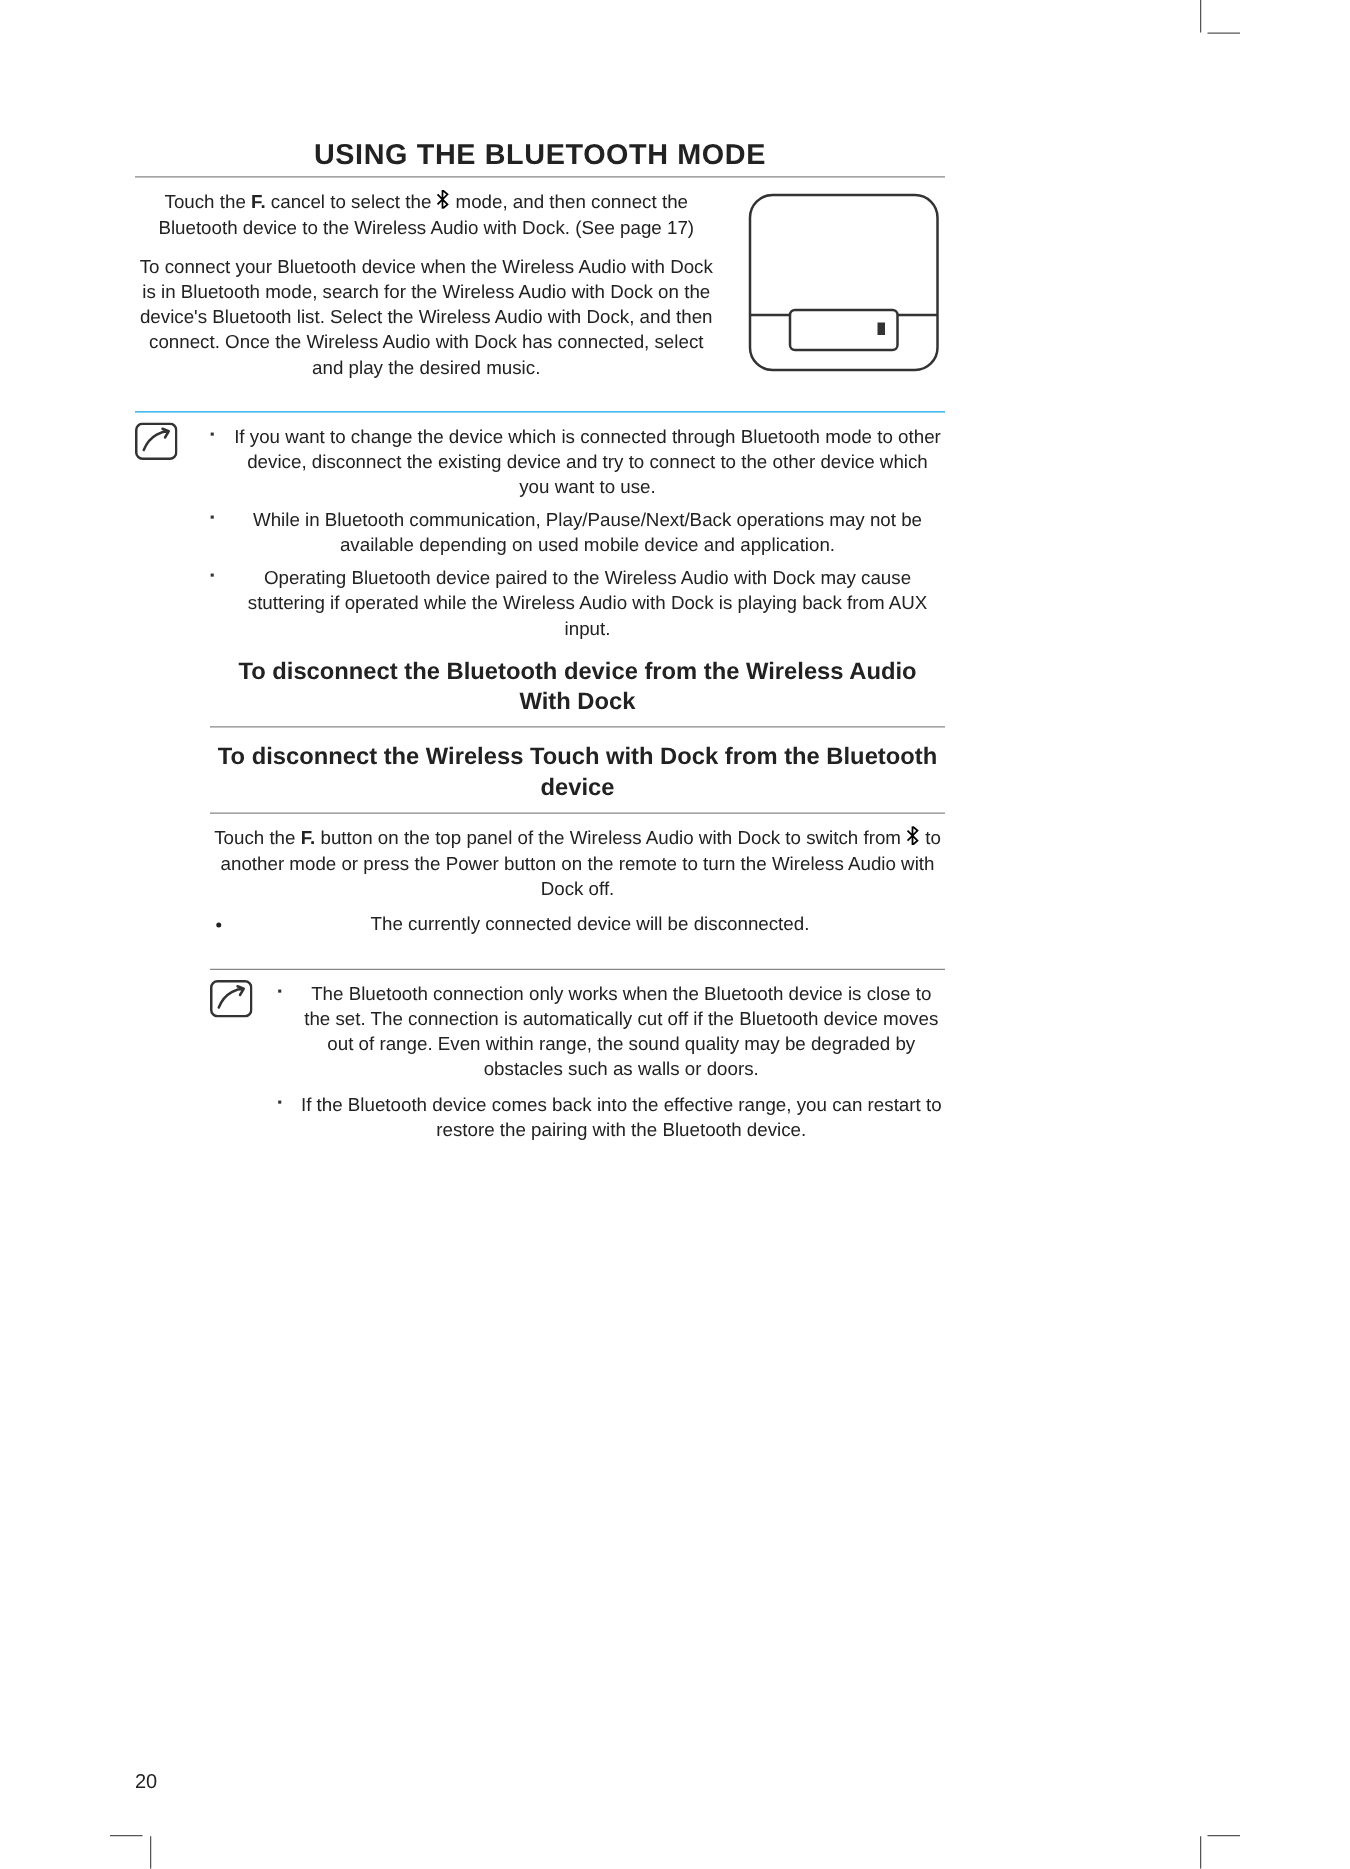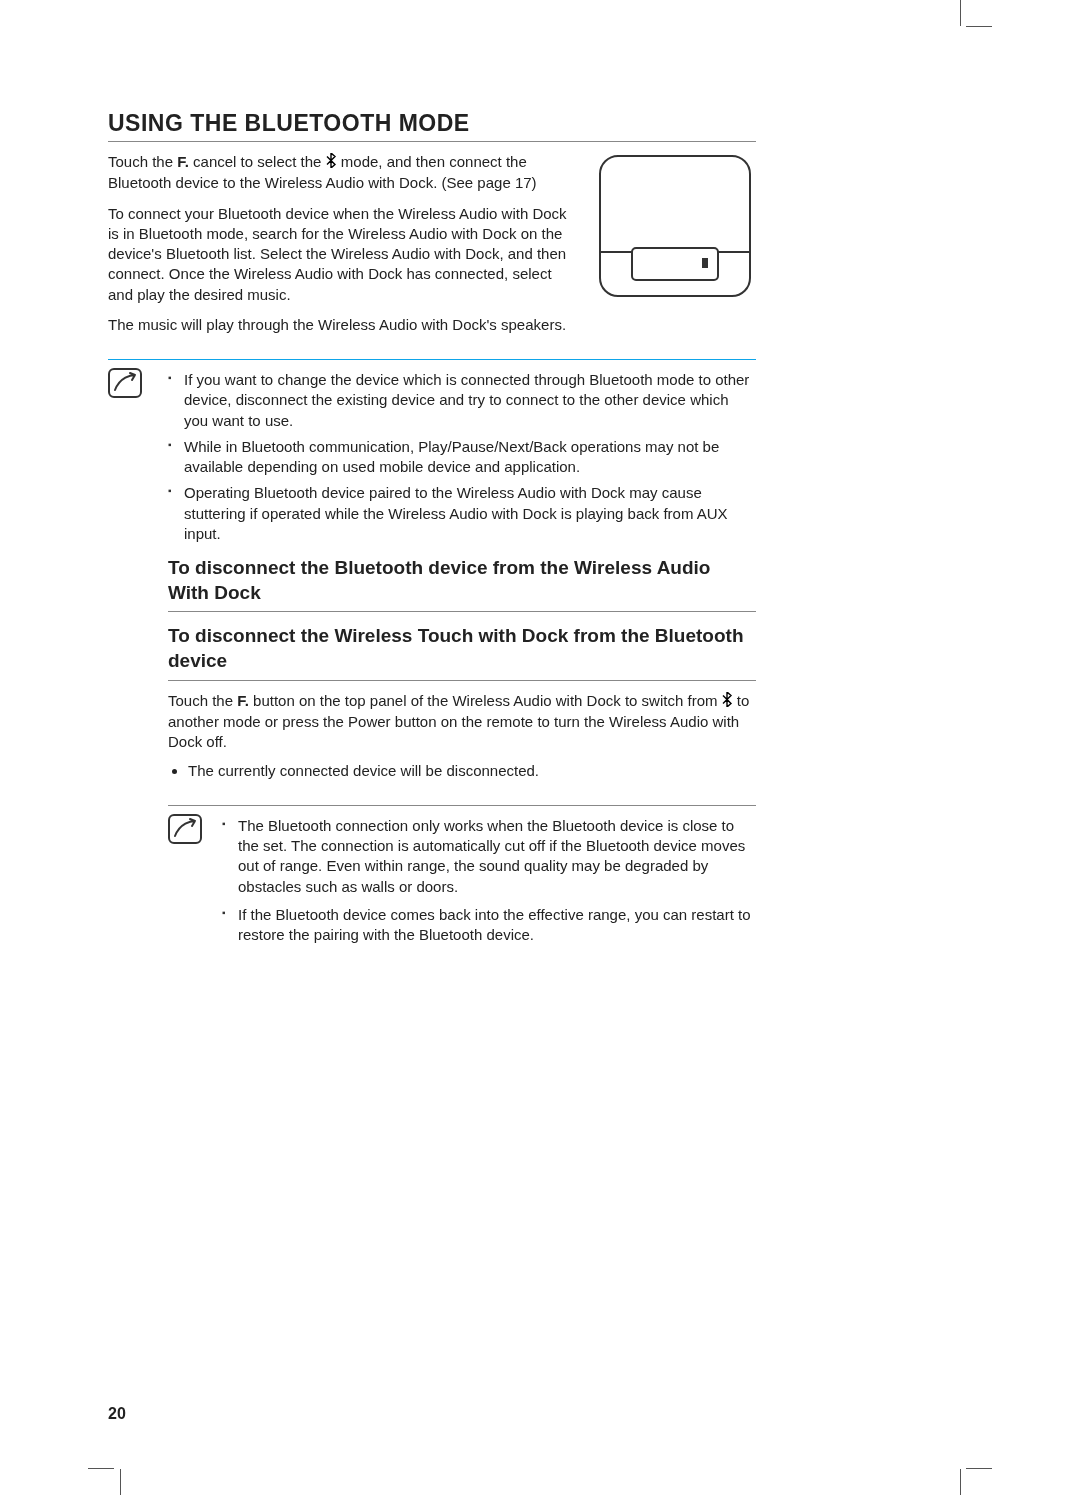--- a/index.html
+++ b/index.html
@@ -8,20 +8,21 @@
     background: #fff;
     font-family: Arial, Helvetica, sans-serif;
     color: #222;
   }
   .page {
     width: 864px;
     height: 1495px;
     position: relative;
     box-sizing: border-box;
     padding: 110px 108px 60px 108px;
+    text-align: center;
   }
   .crop-marks div {
     position: absolute;
     background: #555;
   }
   .crop-top-v { width: 1px; height: 26px; top: 0; left: 960px; }
   .crop-top-h { height: 1px; width: 26px; top: 26px; left: 966px; }
   .crop-bot-left-v { width: 1px; height: 26px; bottom: 0; left: 120px; }
   .crop-bot-left-h { height: 1px; width: 26px; bottom: 26px; left: 88px; }
   .crop-bot-right-v { width: 1px; height: 26px; bottom: 0; left: 960px; }
@@ -151,23 +152,23 @@
     content: "▪";
     position: absolute;
     left: 0;
     top: 1px;
     font-size: 10px;
     color: #333;
   }
 
   .page-number {
     position: absolute;
-    bottom: 72px;
+    bottom: 60px;
     left: 108px;
-    font-weight: bold;
+    font-weight: normal;
     font-size: 16px;
   }
 </style>
 </head>
 <body>
 
 <div class="page">
 
   <div class="crop-marks">
     <div class="crop-top-v"></div>
@@ -181,21 +182,20 @@
   <h1 class="section-title">USING THE BLUETOOTH MODE</h1>
 
   <div class="intro-block">
     <div class="intro-text">
       <p>
         <span>Touch the </span><span class="bold-inline">F.</span><span> cancel to select the </span><span class="bt-icon"><svg width="11" height="15" viewBox="0 0 11 15">
               <path d="M5 0 L5 15 M5 7.5 L1 3.5 M5 7.5 L1 11.5 M5 0 L9 3.5 L5 7.5 L9 11.5 L5 15" stroke="#000" stroke-width="1.4" fill="none"></path>
             </svg></span><span> mode, and then connect the Bluetooth device to the Wireless Audio with Dock. (See page 17)</span>
       </p>
       <p>To connect your Bluetooth device when the Wireless Audio with Dock is in Bluetooth mode, search for the Wireless Audio with Dock on the device's Bluetooth list. Select the Wireless Audio with Dock, and then connect. Once the Wireless Audio with Dock has connected, select and play the desired music.</p>
-      <p>The music will play through the Wireless Audio with Dock's speakers.</p>
     </div>
     <div class="device-illustration">
       <svg viewBox="0 0 162 150">
         <rect x="6" y="4" width="150" height="140" rx="18" ry="18" fill="none" stroke="#333" stroke-width="2"></rect>
         <line x1="6" y1="100" x2="156" y2="100" stroke="#333" stroke-width="2"></line>
         <rect x="38" y="96" width="86" height="32" rx="4" ry="4" fill="#fff" stroke="#333" stroke-width="2"></rect>
         <rect x="108" y="106" width="6" height="10" fill="#333"></rect>
       </svg>
     </div>
   </div>

